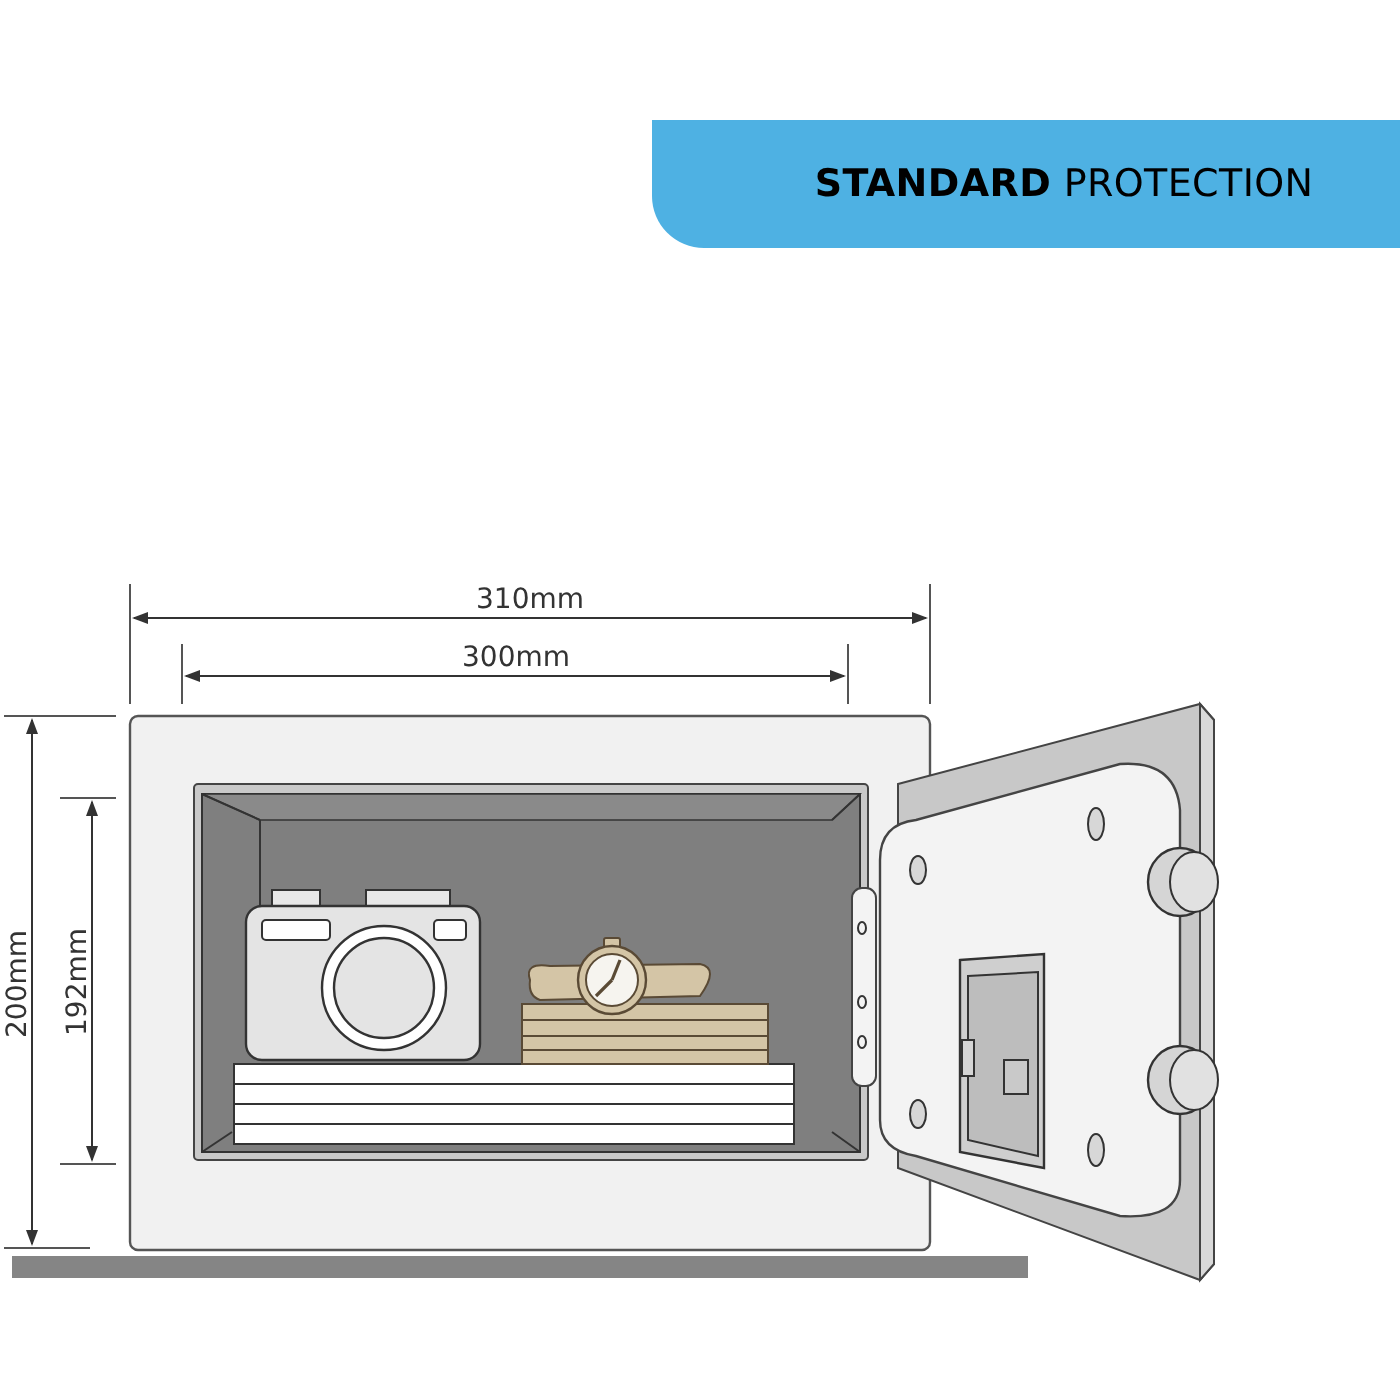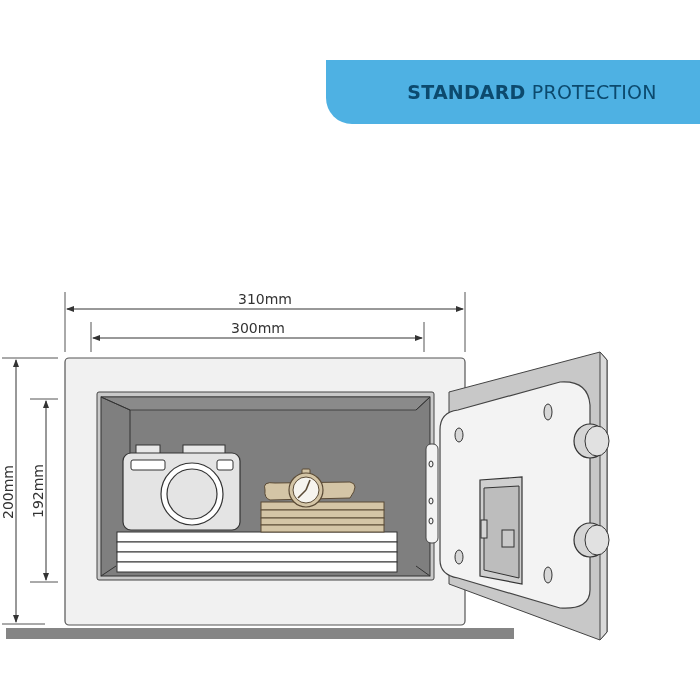--- a/index.html
+++ b/index.html
@@ -1,18 +1,18 @@
 <!DOCTYPE html>
 <html><head>
 <meta charset="utf-8">
 <style>
   html, body { margin:0; padding:0; background:#ffffff; }
   body { width:700px; height:700px; position:relative; overflow:hidden; font-family:"DejaVu Sans", sans-serif; }
   .banner { position:absolute; left:326px; top:60px; width:374px; height:64px; background:#4eb1e3; border-bottom-left-radius:26px; display:flex; align-items:center; justify-content:center; }
-  .banner-text { font-size:19px; color:#0c4a6e; letter-spacing:0.2px; padding-right:6px;margin-left:44px; }
+  .banner-text { font-size:19px; color:#000000; letter-spacing:0.2px; padding-right:6px;margin-left:44px; }
   .banner-bold { font-weight:bold; }
   svg.diagram { position:absolute; left:0; top:0; }
   .dim-label { font-family:"DejaVu Sans", sans-serif; font-size:14px; fill:#333; }
 </style>
 </head>
 <body>
 
 <div class="banner">
   <span class="banner-text"><span class="banner-bold">STANDARD</span><span> PROTECTION</span></span>
 </div>

